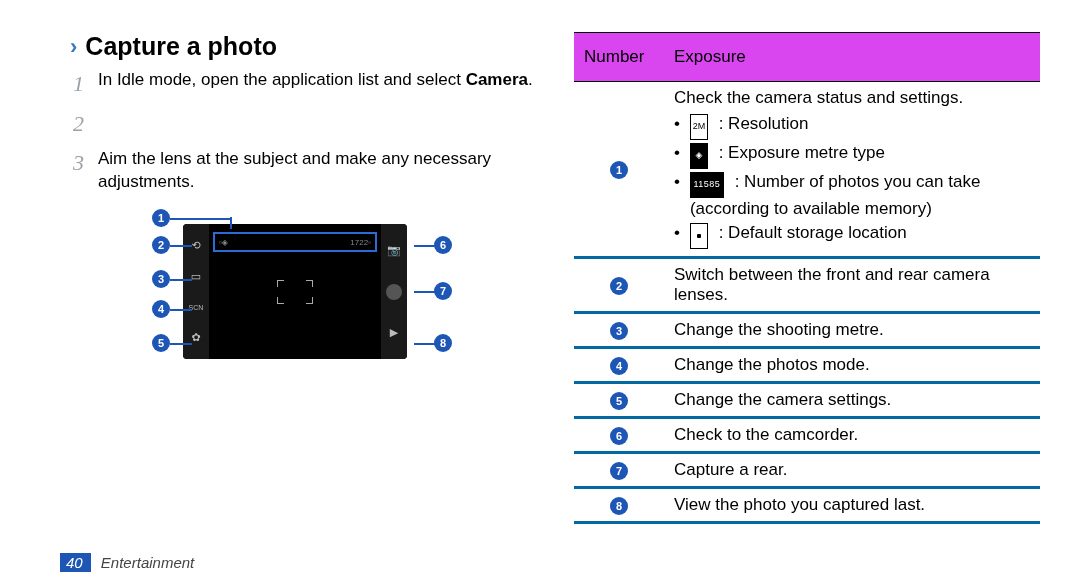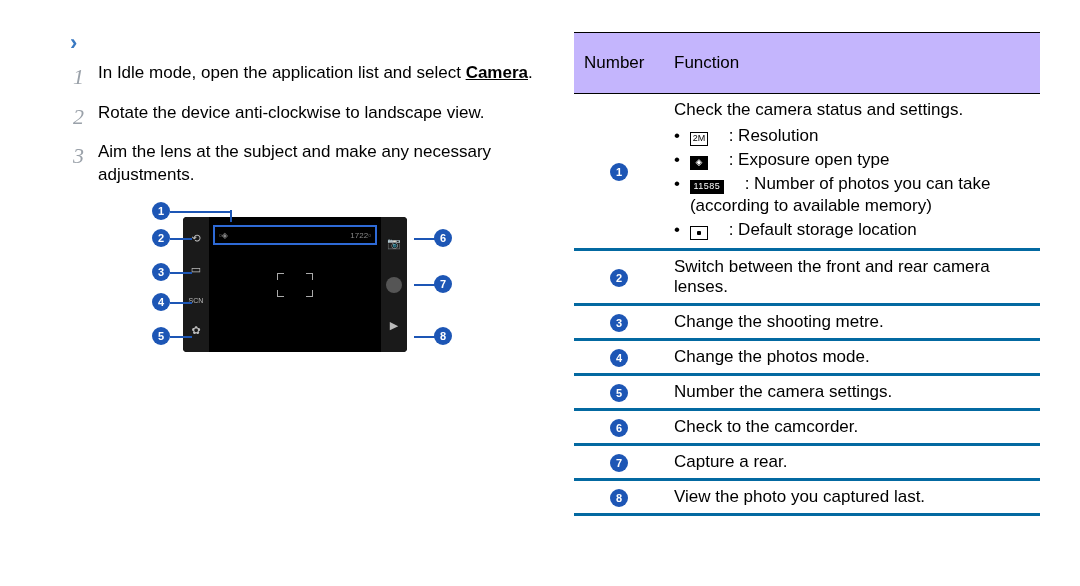--- a/index.html
+++ b/index.html
@@ -52,21 +52,21 @@
   }
   .step-num {
     color: #9aa1a9;
     font-size: 22px;
     font-style: italic;
     min-width: 14px;
     text-align: right;
     font-weight: 500;
     font-family: Georgia, "Times New Roman", serif;
   }
-  .bold { font-weight: 700; text-decoration: underline; }
+  .bold { font-weight: 700; }
   .diagram-wrap {
     margin-top: 18px;
     display:flex;
     justify-content:center;
   }
   .diagram {
     position: relative;
     width: 330px;
     height: 165px;
   }
@@ -154,24 +154,24 @@
   .ll2{top:33px;} .ll3{top:67px;} .ll4{top:97px;} .ll5{top:131px;}
   .lr6{top:33px;} .lr7{top:79px;} .lr8{top:131px;}
 
   
   .func-table {
     border-collapse: collapse;
     width: 100%;
     font-size: 17px;
   }
   .func-table th {
-    background:#c4b5fd;
+    background:#d946ef;
     font-weight:400;
     text-align:left;
-    padding:20px 10px;
+    padding:14px 10px;
     border-top:1px solid #000;
     border-bottom:1px solid #000;
   }
   .func-table td {
     border-bottom:3px solid #0369a1;
     padding:6px 10px;
     vertical-align:middle;
   }
   .func-table td.numcell {
     width:70px;
@@ -204,22 +204,22 @@
     content:"•";
     margin-right:4px;
   }
   .mini-icon {
     display:inline-flex;
     min-width:18px;height:14px;
     border:1px solid #000;
     font-size:9px;
     align-items:center;justify-content:center;
     background:#fff;
-    margin-right:16px;
-    padding:0 1px;
+    margin-right:6px;
+    padding:12px 1px;
     box-sizing:border-box;
     font-family:Arial,sans-serif;
   }
   .mini-icon.dark { background:#000; color:#fff; border-color:#000;}
   .mini-icon.wide { min-width:34px; letter-spacing:0.5px;}
   .mini-icon.dot::after{content:"";width:4px;height:4px;background:#000;border-radius:1px;}
 
   .footer {
     position:absolute;
     left:60px;
@@ -238,32 +238,32 @@
   .footer .sect { font-style:italic; color:#444;}
 </style>
 </head>
 <body>
 
 <div class="page">
 
   <div class="col left">
     <h2 class="heading">
       <span class="chev">›</span>
+      <span>Capture a photo</span>
     </h2>
 
     <ol class="steps">
       <li>
         <span class="step-num">1</span>
         <span>
           <span>In Idle mode, open the application list and select </span><span class="bold">Camera</span><span>.</span>
         </span>
       </li>
       <li>
         <span class="step-num">2</span>
-        <span>Rotate the device anti-clockwise to landscape view.</span>
       </li>
       <li>
         <span class="step-num">3</span>
         <span>Aim the lens at the subject and make any necessary adjustments.</span>
       </li>
     </ol>
 
     <div class="diagram-wrap">
       <div class="diagram">
         <div class="screenshot">
@@ -326,34 +326,34 @@
         <div class="leadR lr8"></div>
       </div>
     </div>
   </div>
 
   <div class="col right">
     <table class="func-table">
       <thead>
         <tr>
           <th>Number</th>
-          <th>Function</th>
+          <th>Exposure</th>
         </tr>
       </thead>
       <tbody id="tbody">
           <tr>
             <td class="numcell"><span class="num-badge">1</span></td>
             <td>
               <div>Check the camera status and settings.</div>
               <ul class="fn-list">
                 <li>
                   <span><span class="mini-icon ">2M</span><span> : Resolution</span></span>
                 </li>
                 <li>
-                  <span><span class="mini-icon dark">◈</span><span> : Exposure open type</span></span>
+                  <span><span class="mini-icon dark">◈</span><span> : Exposure metre type</span></span>
                 </li>
                 <li>
                   <span><span class="mini-icon dark wide">11585</span><span> : Number of photos you can take (according to available memory)</span></span>
                 </li>
                 <li>
                   <span><span class="mini-icon dot"></span><span> : Default storage location</span></span>
                 </li>
               </ul>
             </td>
           </tr>
@@ -371,21 +371,21 @@
           </tr>
           <tr>
             <td class="numcell"><span class="num-badge">4</span></td>
             <td>
               <div>Change the photos mode.</div>
             </td>
           </tr>
           <tr>
             <td class="numcell"><span class="num-badge">5</span></td>
             <td>
-              <div>Number the camera settings.</div>
+              <div>Change the camera settings.</div>
             </td>
           </tr>
           <tr>
             <td class="numcell"><span class="num-badge">6</span></td>
             <td>
               <div>Check to the camcorder.</div>
             </td>
           </tr>
           <tr>
             <td class="numcell"><span class="num-badge">7</span></td>
@@ -396,13 +396,17 @@
           <tr>
             <td class="numcell"><span class="num-badge">8</span></td>
             <td>
               <div>View the photo you captured last.</div>
             </td>
           </tr>
         </tbody>
     </table>
   </div>
 
+  <div class="footer">
+    <span class="pn">40</span>
+    <span class="sect">Entertainment</span>
+  </div>
 </div>
 
 </body></html>

